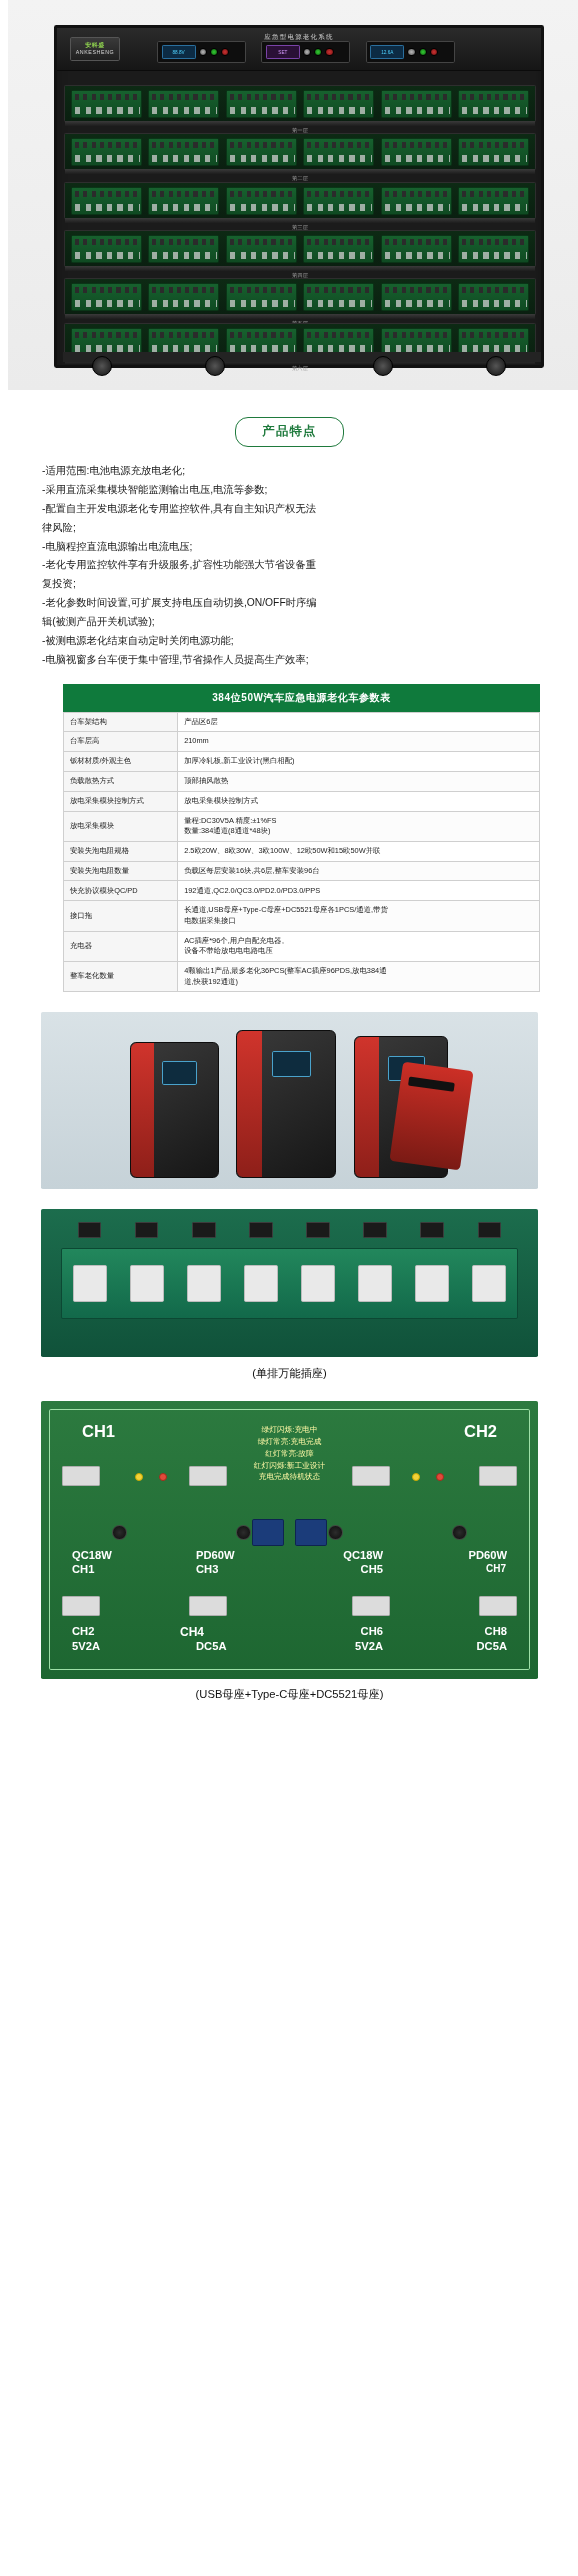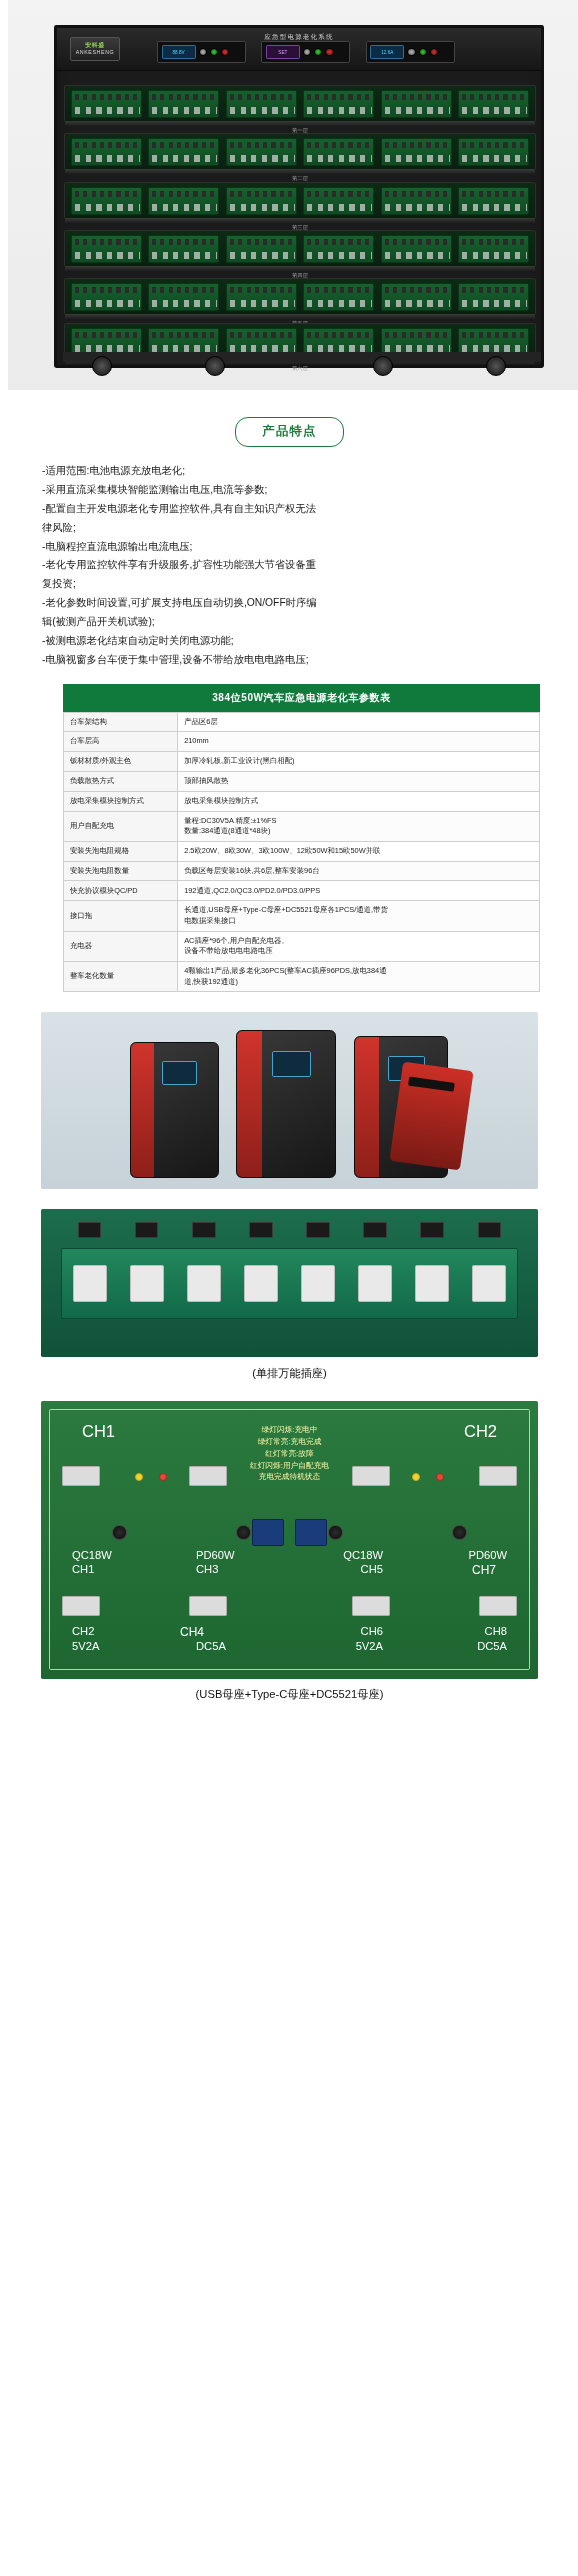--- a/index.html
+++ b/index.html
@@ -161,21 +161,21 @@
   .strip { position: absolute; left: 4%; top: 26%; width: 92%; height: 48%;
     background: linear-gradient(#22875c,#12694a); border: 1.2px solid #0c4833; border-radius: 1.8px;
     display: flex; align-items: center; justify-content: space-around; }
   .sock { width: 34px; height: 37px; background: #e9e9e9; border: 1.2px solid #bdbdbd; border-radius: 1.8px; }
   .sockrow-top { position: absolute; left: 4%; top: 6%; width: 92%; height: 16%;
     display: flex; justify-content: space-around; align-items: center; }
   .term { width: 23.6px; height: 15.4px; background: #1a1a1a; border: 1.2px solid #3c3c3c; border-radius: 1.2px; }
 
   
   .pcb-inner { position: absolute; inset: 8.3px; border: 1.2px solid #9fe0a8; border-radius: 1.8px; }
-  .pcb-label { position: absolute; color: #ffffff; font-weight: normal; text-align: center; }
+  .pcb-label { position: absolute; color: #ffffff; font-weight: bold; text-align: center; }
   .pcb-note { position: absolute; left: 50%; transform: translateX(-50%); top: 23.6px;
     color: #fff8a6; font-size: 7.7px; text-align: center; line-height: 11.8px; }
   .pcb-port { position: absolute; background: #dcdcdc; border: 1.2px solid #aeaeae; border-radius: 1.2px; }
   .led { position: absolute; width: 8.3px; height: 8.3px; border-radius: 50%; background: #f2d23a; border: 1.2px solid #c9a900; }
   .led.red { background: #e24a3a; border-color: #a22a1c; }
   .cap-el { position: absolute; width: 15.4px; height: 15.4px; border-radius: 50%;
     background: radial-gradient(#2c2c2c,#0c0c0c); border: 1.2px solid #444; }
   .trafo { position: absolute; width: 32px; height: 27px; background: #1b3c7a; border: 1.2px solid #0e2450; border-radius: 1.8px; }
   .footer-space { height: 27px; }
 </style>
@@ -287,21 +287,21 @@
     <p>-适用范围:电池电源充放电老化;</p>
     <p>-采用直流采集模块智能监测输出电压,电流等参数;</p>
     <p>-配置自主开发电源老化专用监控软件,具有自主知识产权无法</p>
     <p>律风险;</p>
     <p>-电脑程控直流电源输出电流电压;</p>
     <p>-老化专用监控软件享有升级服务,扩容性功能强大节省设备重</p>
     <p>复投资;</p>
     <p>-老化参数时间设置,可扩展支持电压自动切换,ON/OFF时序编</p>
     <p>辑(被测产品开关机试验);</p>
     <p>-被测电源老化结束自动定时关闭电源功能;</p>
-    <p>-电脑视窗多台车便于集中管理,设备不带给放电电电路电压;</p>
+    <p>-电脑视窗多台车便于集中管理,节省操作人员提高生产效率;</p>
   </div>
 
 
   <div class="table-wrap">
     <table class="spec">
       <caption>384位50W汽车应急电源老化车参数表</caption>
       <tbody>
         <tr>
           <td class="key">台车架结构</td>
           <td class="val">产品区6层</td>
@@ -316,21 +316,21 @@
         </tr>
         <tr>
           <td class="key">负载散热方式</td>
           <td class="val">顶部抽风散热</td>
         </tr>
         <tr>
           <td class="key">放电采集模块控制方式</td>
           <td class="val">放电采集模块控制方式</td>
         </tr>
         <tr>
-          <td class="key">用户自配充电</td>
+          <td class="key">放电采集模块</td>
           <td class="val" style="white-space:pre-line">量程:DC30V5A 精度:±1%FS
 数量:384通道(8通道*48块)</td>
         </tr>
         <tr>
           <td class="key">安装失泡电阻规格</td>
           <td class="val">2.5欧20W、8欧30W、3欧100W、12欧50W和15欧50W并联</td>
         </tr>
         <tr>
           <td class="key">安装失泡电阻数量</td>
           <td class="val">负载区每层安装16块,共6层,整车安装96台</td>
@@ -405,21 +405,21 @@
   <div class="photo-block">
     <div class="photo pcb">
       <div class="pcb-inner"></div>
 
       <div class="pcb-label" style="left:41px; top:21px; font-size:16.5px;">CH1</div>
       <div class="pcb-label" style="right:41px; top:21px; font-size:16.5px;">CH2</div>
 
       <div class="pcb-note" style="white-space:pre-line">绿灯闪烁:充电中
 绿灯常亮:充电完成
 红灯常亮:故障
-红灯闪烁:用户自配充电
+红灯闪烁:新工业设计
 充电完成待机状态</div>
 
       <div class="pcb-port" style="left:21px;  top:65px; width:38px; height:20px;"></div>
       <div class="pcb-port" style="left:148px; top:65px; width:38px; height:20px;"></div>
       <div class="pcb-port" style="right:148px;top:65px; width:38px; height:20px;"></div>
       <div class="pcb-port" style="right:21px; top:65px; width:38px; height:20px;"></div>
 
       <div class="led" style="left:94px; top:72px;"></div>
       <div class="led red" style="left:118px; top:72px;"></div>
       <div class="led" style="right:118px;top:72px;"></div>
@@ -432,21 +432,21 @@
       <div class="trafo" style="left:254px; top:118px;"></div>
       <div class="trafo" style="right:254px;top:118px;"></div>
 
       <div class="pcb-label" style="left:31px;  top:148px; font-size:11.2px;">QC18W</div>
       <div class="pcb-label" style="left:31px;  top:162px; font-size:11.2px;">CH1</div>
       <div class="pcb-label" style="left:155px; top:148px; font-size:11.2px;">PD60W</div>
       <div class="pcb-label" style="left:155px; top:162px; font-size:11.2px;">CH3</div>
       <div class="pcb-label" style="right:155px;top:148px; font-size:11.2px;">QC18W</div>
       <div class="pcb-label" style="right:155px;top:162px; font-size:11.2px;">CH5</div>
       <div class="pcb-label" style="right:31px; top:148px; font-size:11.2px;">PD60W</div>
-      <div class="pcb-label" style="right:42px; top:162px; font-size:12px;margin-left:43px;">CH7</div>
+      <div class="pcb-label" style="right:32px; top:162px; font-size:10px;margin-left:43px;">CH7</div>
 
       <div class="pcb-port" style="left:21px;  top:195px; width:38px; height:20px;"></div>
       <div class="pcb-port" style="left:148px; top:195px; width:38px; height:20px;"></div>
       <div class="pcb-port" style="right:148px;top:195px; width:38px; height:20px;"></div>
       <div class="pcb-port" style="right:21px; top:195px; width:38px; height:20px;"></div>
 
       <div class="pcb-label" style="left:31px;  top:224px; font-size:11.2px;">CH2</div>
       <div class="pcb-label" style="left:31px;  top:239px; font-size:11.2px;">5V2A</div>
       <div class="pcb-label" style="left:139px; top:224px; font-size:12px;">CH4</div>
       <div class="pcb-label" style="left:155px; top:239px; font-size:11.2px;">DC5A</div>

